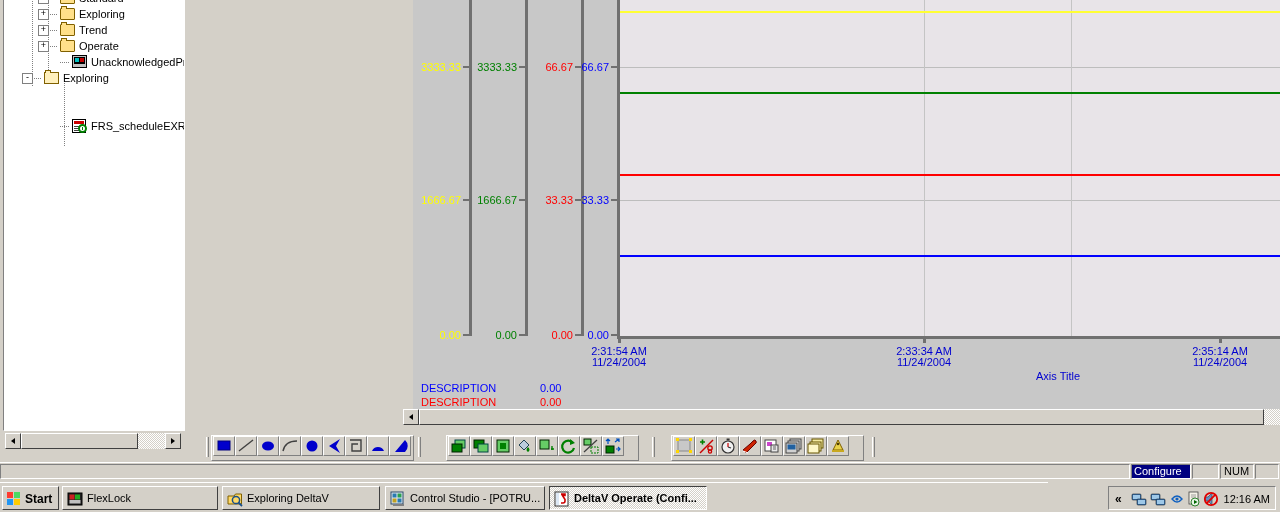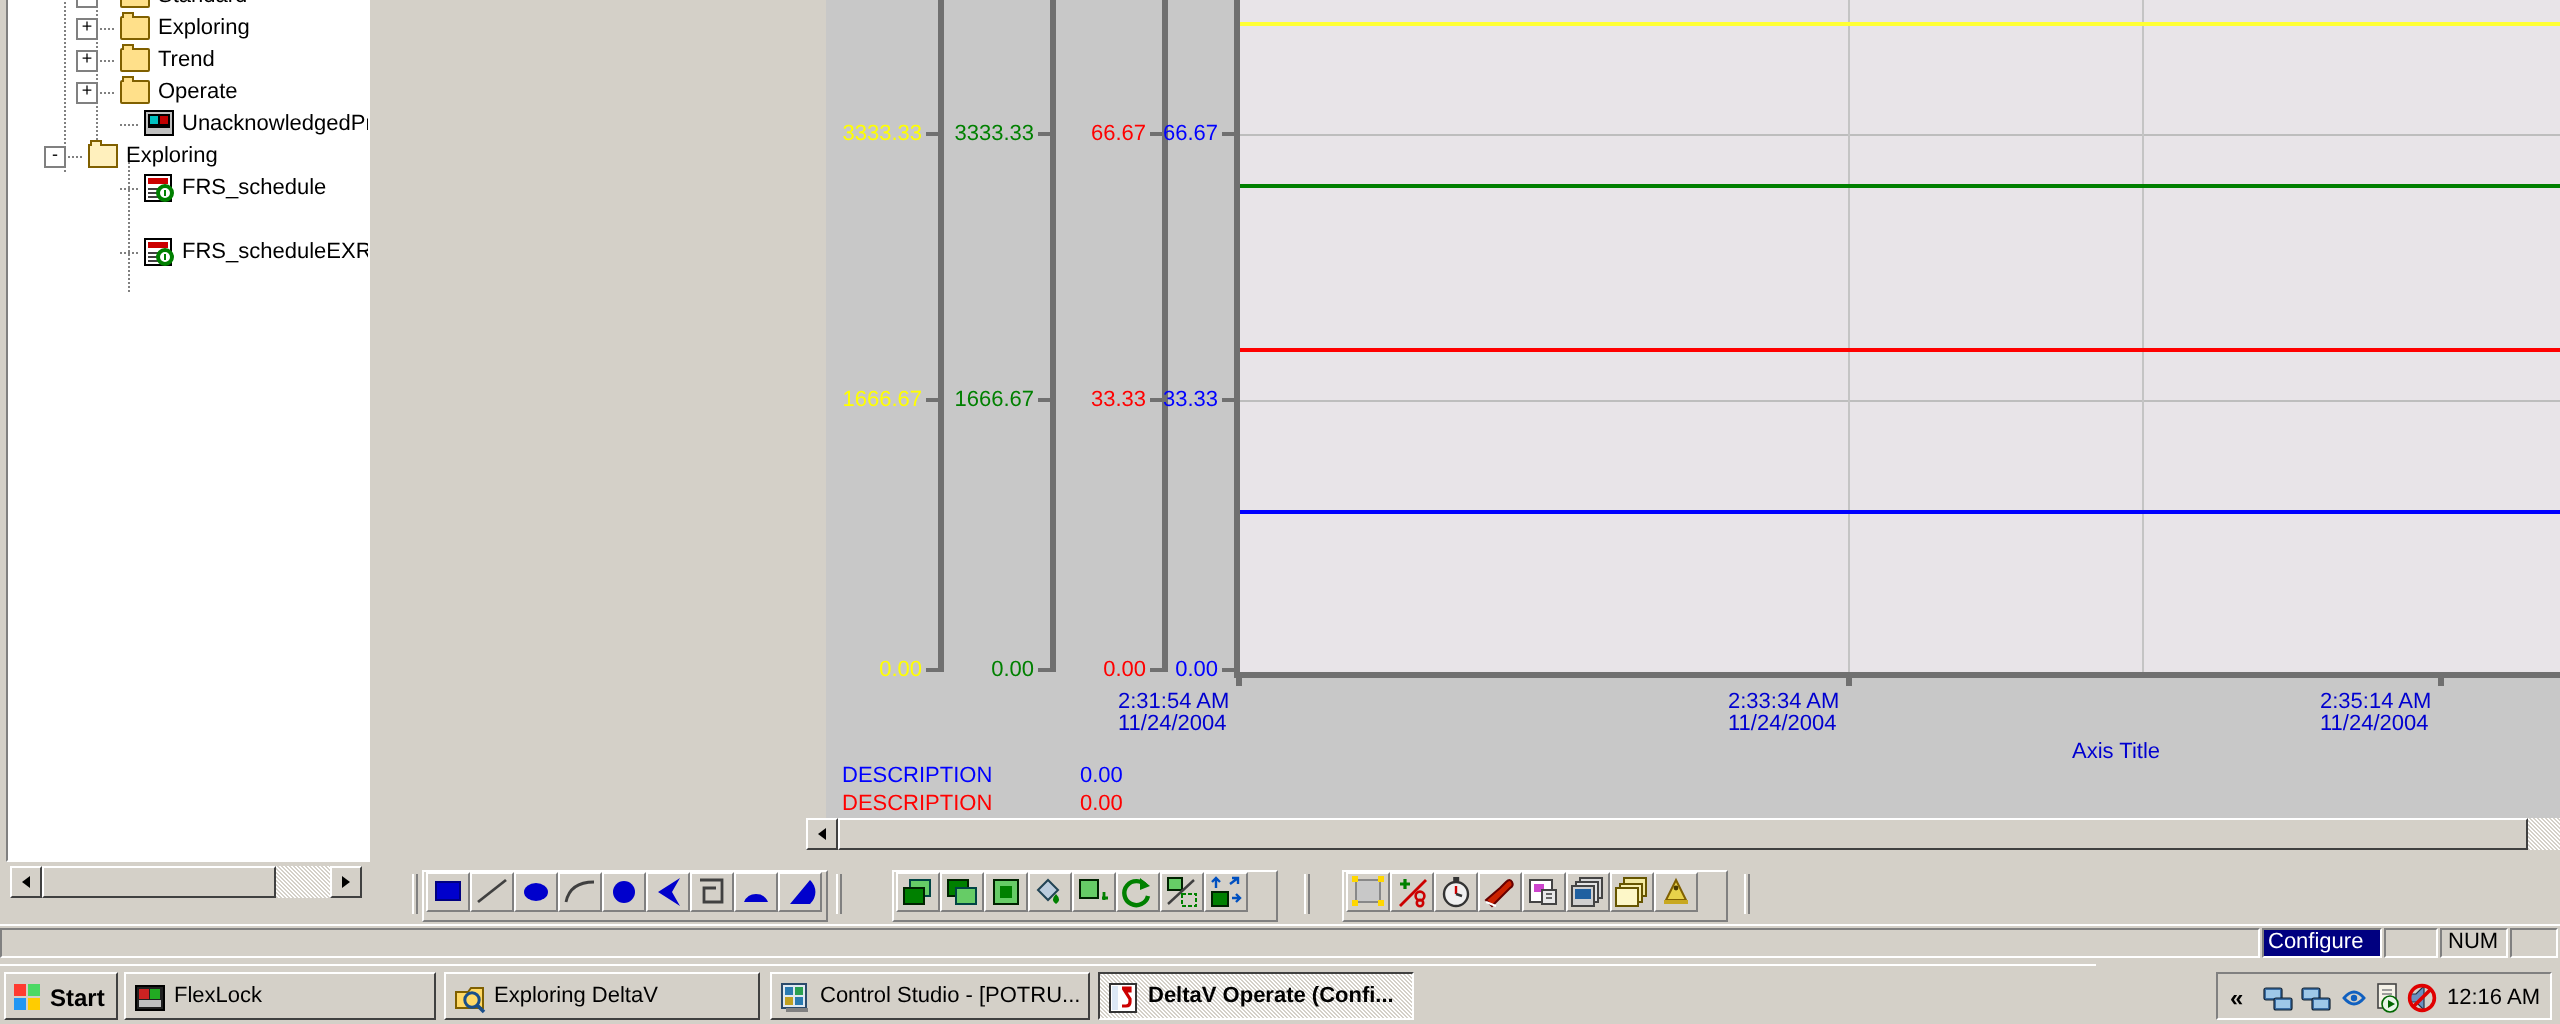--- a/index.html
+++ b/index.html
@@ -62,21 +62,21 @@
   .grid-h{position:absolute;left:0;height:1px;background:#bdbdbd;width:100%;}
   .grid-v{position:absolute;top:0;width:1px;background:#c4c4c4;height:100%;}
   .series{position:absolute;left:0;height:2px;width:100%;}
 
   
   .yaxis{position:absolute;width:3px;background:#707070;}
   .tick{position:absolute;width:6px;height:2px;background:#707070;}
   .ylabel{position:absolute;text-align:right;font-size:11px;white-space:nowrap;}
   .xaxis{position:absolute;height:3px;background:#707070;}
   .xtick{position:absolute;width:3px;height:7px;background:#707070;}
-  .xlabel{position:absolute;color:#0000d0;font-size:11px;line-height:11px;white-space:nowrap;}
+  .xlabel{position:absolute;text-align:center;color:#0000d0;font-size:11px;line-height:11px;white-space:nowrap;}
   .axis-title{position:absolute;color:#0000d0;font-size:11px;white-space:nowrap;}
 
   .legend-row{position:absolute;font-size:11px;white-space:nowrap;}
   .ch-hsb{position:absolute;left:203px;top:411px;width:1070px;height:16px;background:#d4d0c8;}
 
   
   .tb-band{position:absolute;left:200px;top:433px;width:1080px;height:30px;background:#d4d0c8;}
   .tb-group{position:absolute;top:2px;height:26px;background:#d4d0c8;border-top:1px solid #fff;border-left:1px solid #fff;border-right:1px solid #808080;border-bottom:1px solid #808080;box-sizing:border-box;}
   .tbtn{position:absolute;top:3px;width:22px;height:20px;background:#d4d0c8;
         border-top:1px solid #fff;border-left:1px solid #fff;border-right:1px solid #808080;border-bottom:1px solid #808080;box-sizing:border-box;}
@@ -163,33 +163,20 @@
             </span>
             <span class="lbl" style="left:87px;top:0;">UnacknowledgedPr</span>
           </div>
           <div class="tnode" style="top: 71px; height: 16px; position: absolute; left: 0px; width: 178px; margin-top: 0px;">
             <span class="exp" style="left:18px;top:3px;">-</span>
             <span class="hline" style="left:28px;top:8px;width:10px;"></span>
             <span class="ico" style="left:40px;top:1px;">
               <span class="folder-open"></span>
             </span>
             <span class="lbl" style="left:59px;top:0;">Exploring</span>
-          </div>
-          <div class="tnode" style="top: 87px; height: 16px; position: absolute; left: 0px; width: 178px; margin-top: 0px;">
-            <span class="hline" style="left:56px;top:8px;width:10px;"></span>
-            <span class="ico" style="left:68px;top:1px;">
-              <span class="sched">
-                <span class="bar"></span>
-                <span class="ln" style="top:6px"></span>
-                <span class="ln" style="top:8px"></span>
-                <span class="ln" style="top:10px"></span>
-                <span class="clk"></span>
-              </span>
-            </span>
-            <span class="lbl" style="left:87px;top:0;">FRS_schedule</span>
           </div>
           <div class="tnode" style="top: 119px; height: 16px; position: absolute; left: 0px; width: 178px; margin-top: 0px;">
             <span class="hline" style="left:56px;top:8px;width:10px;"></span>
             <span class="ico" style="left:68px;top:1px;">
               <span class="sched">
                 <span class="bar"></span>
                 <span class="ln" style="top:6px"></span>
                 <span class="ln" style="top:8px"></span>
                 <span class="ln" style="top:10px"></span>
                 <span class="clk"></span>

